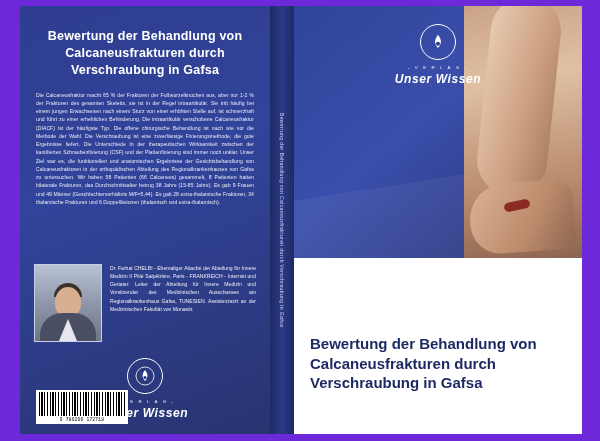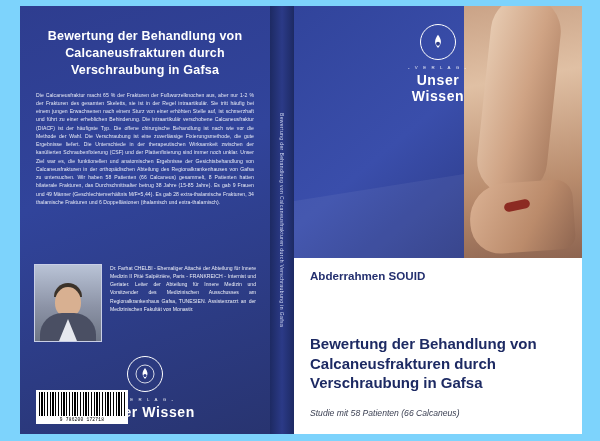--- a/index.html
+++ b/index.html
@@ -10,21 +10,21 @@
   body {
     width: 600px;
     height: 441px;
     font-family: "Liberation Sans", sans-serif;
     overflow: hidden;
   }
   .cover {
     position: relative;
     width: 600px;
     height: 441px;
-    background: #7dd3fc;
+    background: #6d28d9;
   }
 
   
   .back-cover {
     position: absolute;
     left: 20px;
     top: 6px;
     width: 250px;
     height: 428px;
     background: linear-gradient(160deg, #2e3d8f 0%, #31449b 40%, #283470 100%);
@@ -241,23 +241,24 @@
     justify-content: center;
   }
   .badge-circle svg { display: block; }
   .badge-rule {
     font-size: 4.4px;
     letter-spacing: 2.1px;
     margin-bottom: 2px;
     opacity: 0.92;
   }
   .badge-name {
-    font-size: 14px;
+    font-size: 12px;
     font-weight: bold;
     letter-spacing: 0.6px;
+    font-style: italic;
   }
   .front-authors {
     position: absolute;
     left: 16px;
     top: 262px;
     color: #1a2a6c;
   }
   .front-authors div {
     font-size: 11.6px;
     font-weight: bold;
@@ -352,20 +353,18 @@
             <path d="M10 3.5 C6.8 8, 6.2 11.2, 10 15.5 C13.8 11.2, 13.2 8, 10 3.5 Z" fill="#ffffff"></path>
             <circle cx="10" cy="11.6" r="1.8" fill="#2b3a87"></circle>
           </svg>
         </div>
         <div class="badge-rule">- V E R L A G -</div>
         <div class="badge-name">Unser Wissen</div>
       </div>
     </div>
 
     <div class="front-authors">
-      <div>Abderrahmen SOUID</div>
     </div>
 
     <div class="front-title">Bewertung der Behandlung von Calcaneusfrakturen durch Verschraubung in Gafsa</div>
-    <div class="front-subtitle">Studie mit 58 Patienten (66 Calcaneus)</div>
   </div>
 
 </div>
 
 </body></html>

